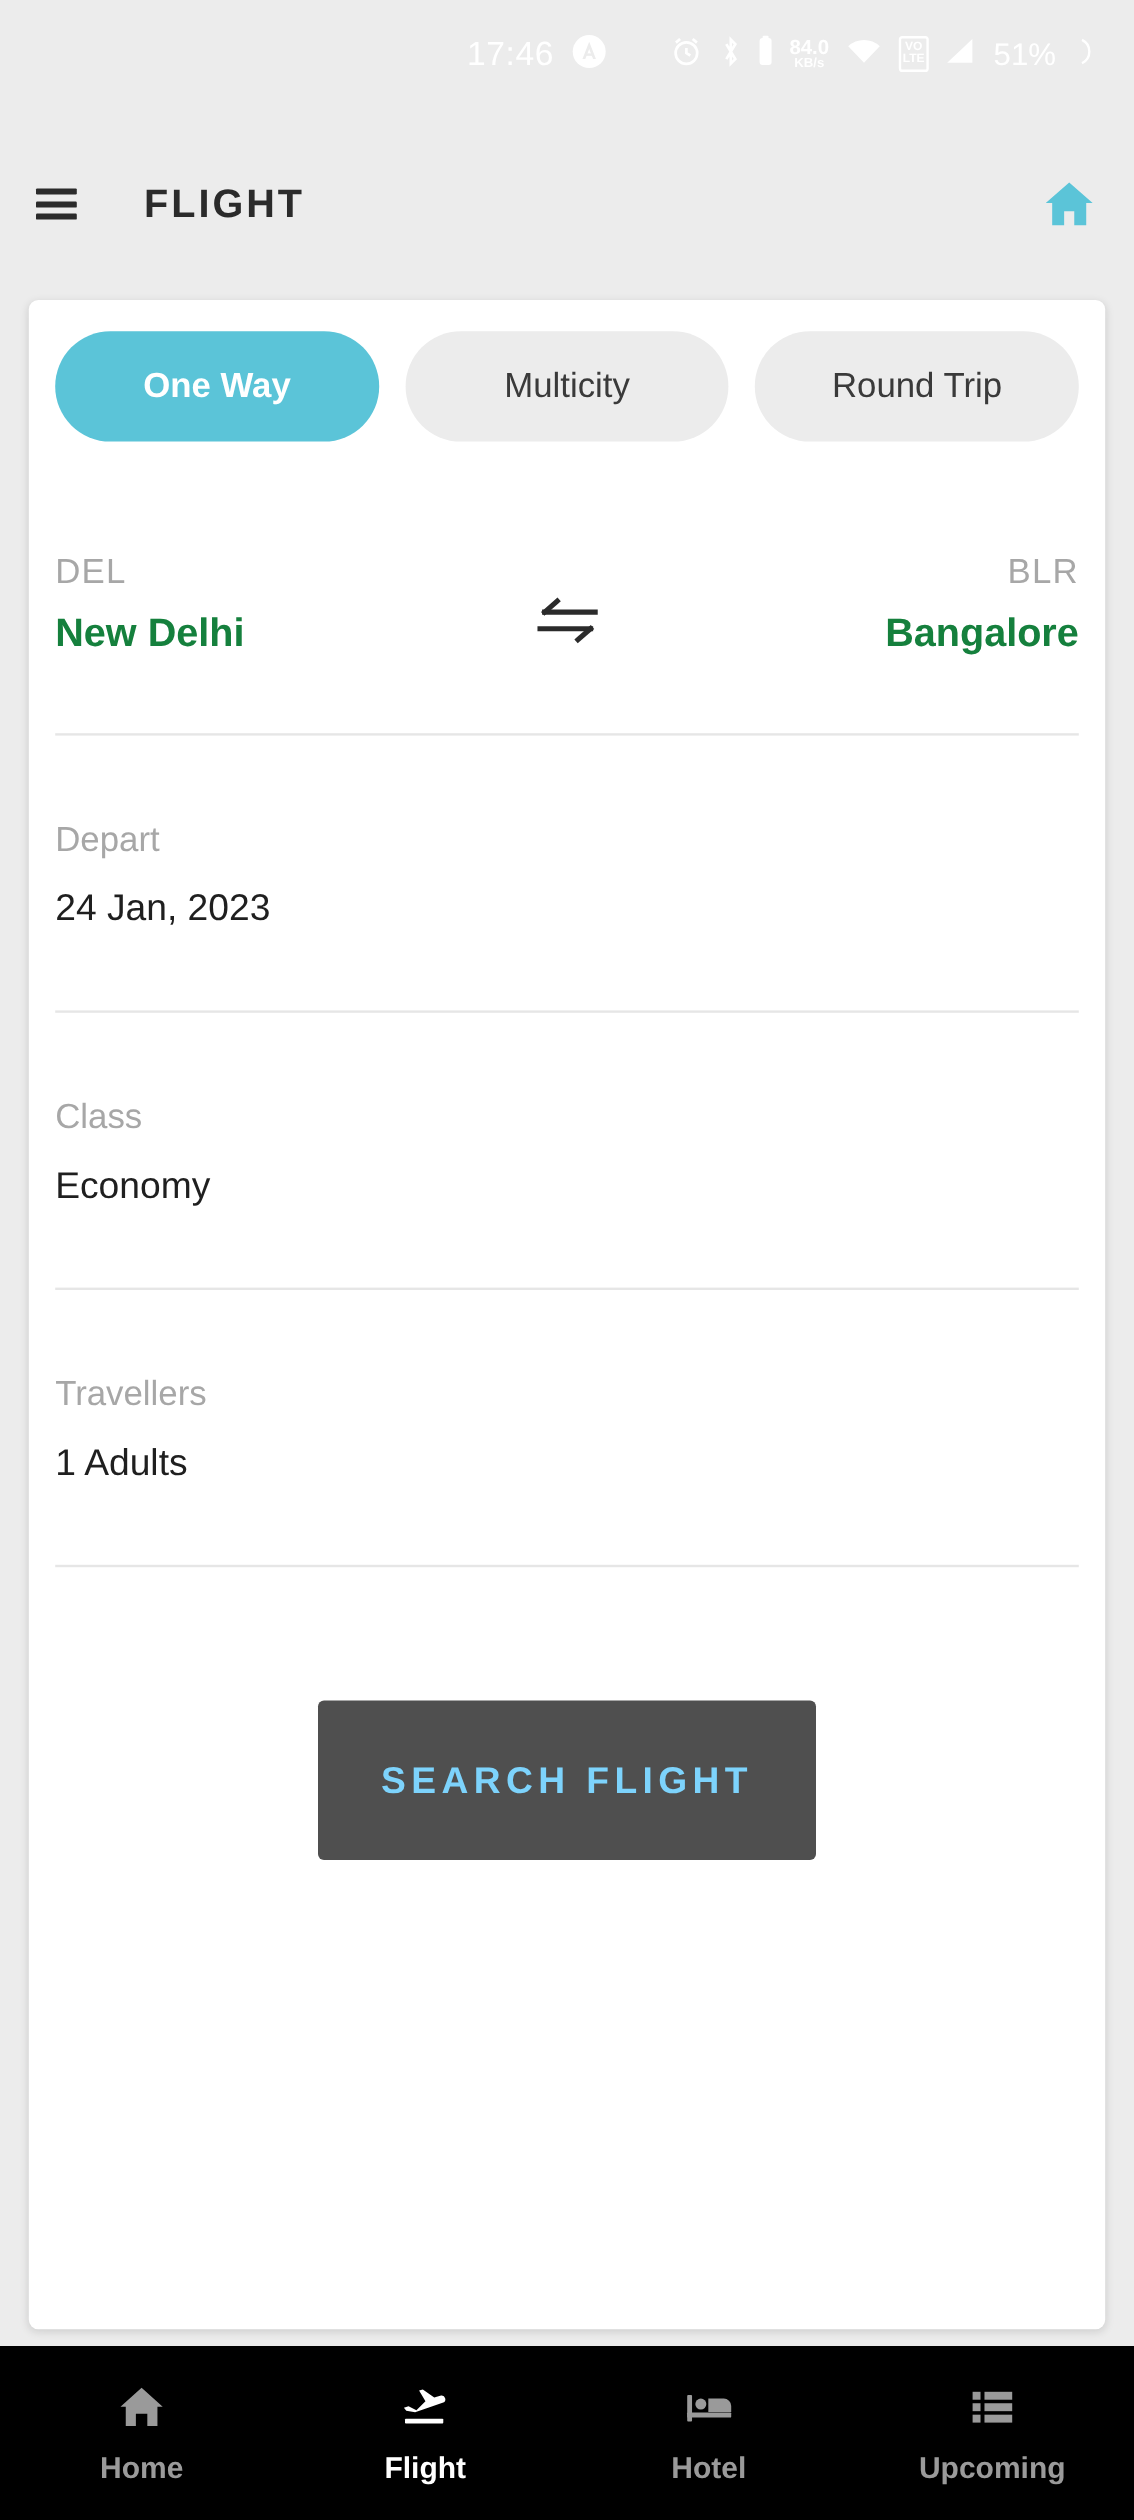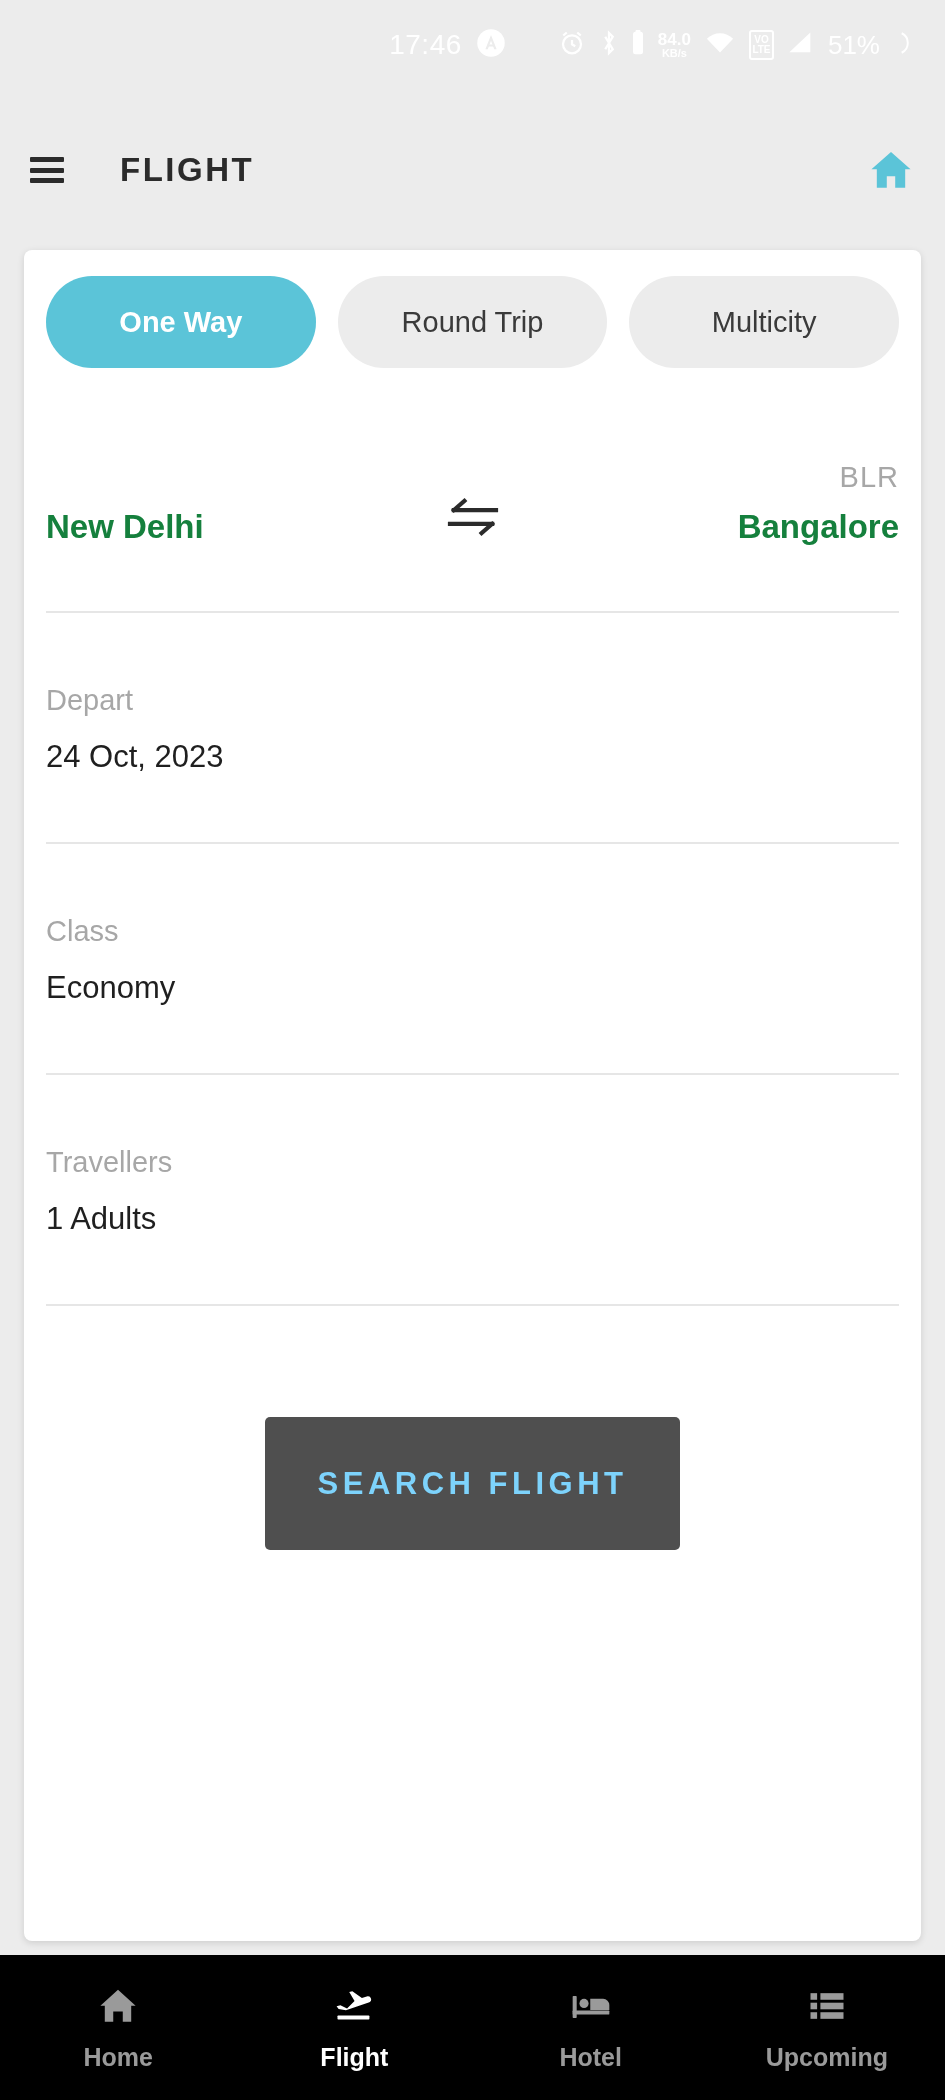--- a/index.html
+++ b/index.html
@@ -297,50 +297,51 @@
   </div>
 
   <div class="content-area">
     <div class="card">
 
       <div class="tab-row">
         <div class="tab active">
           <span>One Way</span>
         </div>
         <div class="tab">
+          <span>Multicity</span>
+        </div>
+        <div class="tab">
           <span>Round Trip</span>
-        </div>
-        <div class="tab">
-          <span>Multicity</span>
         </div>
       </div>
 
       <div class="city-row">
         <div class="city-block">
+          <div class="city-code">DEL</div>
           <div class="city-name">New Delhi</div>
         </div>
         <div class="swap-icon">
           <svg width="58" height="46" viewBox="0 0 30 24" fill="none" stroke="#2b2b2b" stroke-width="2.2" stroke-linecap="square">
             <path d="M27 8.4 L5 8.4"></path>
             <path d="M10.5 3.6 L5 8.4"></path>
             <path d="M3 15.6 L25 15.6"></path>
             <path d="M19.5 20.4 L25 15.6"></path>
           </svg>
         </div>
         <div class="city-block right">
           <div class="city-code">BLR</div>
           <div class="city-name">Bangalore</div>
         </div>
       </div>
 
       <div class="divider"></div>
 
       <div class="field">
         <div class="field-label">Depart</div>
-        <div class="field-value">24 Oct, 2023</div>
+        <div class="field-value">24 Jan, 2023</div>
       </div>
       <div class="divider"></div>
 
       <div class="field">
         <div class="field-label">Class</div>
         <div class="field-value">Economy</div>
       </div>
       <div class="divider"></div>
 
       <div class="field">

